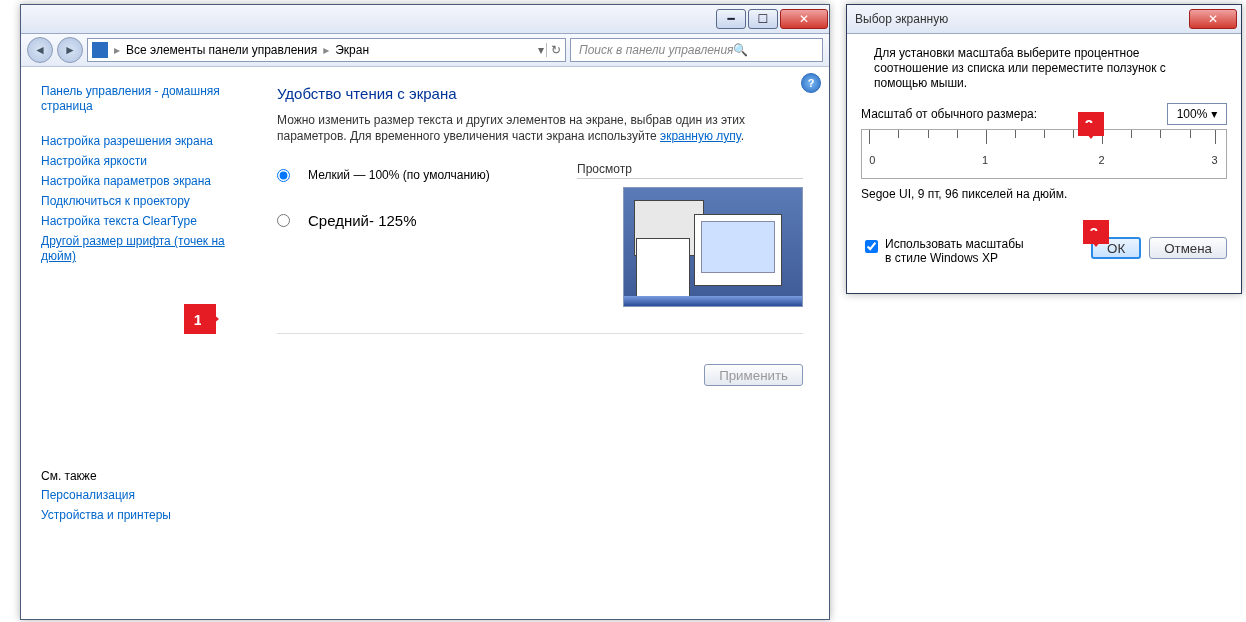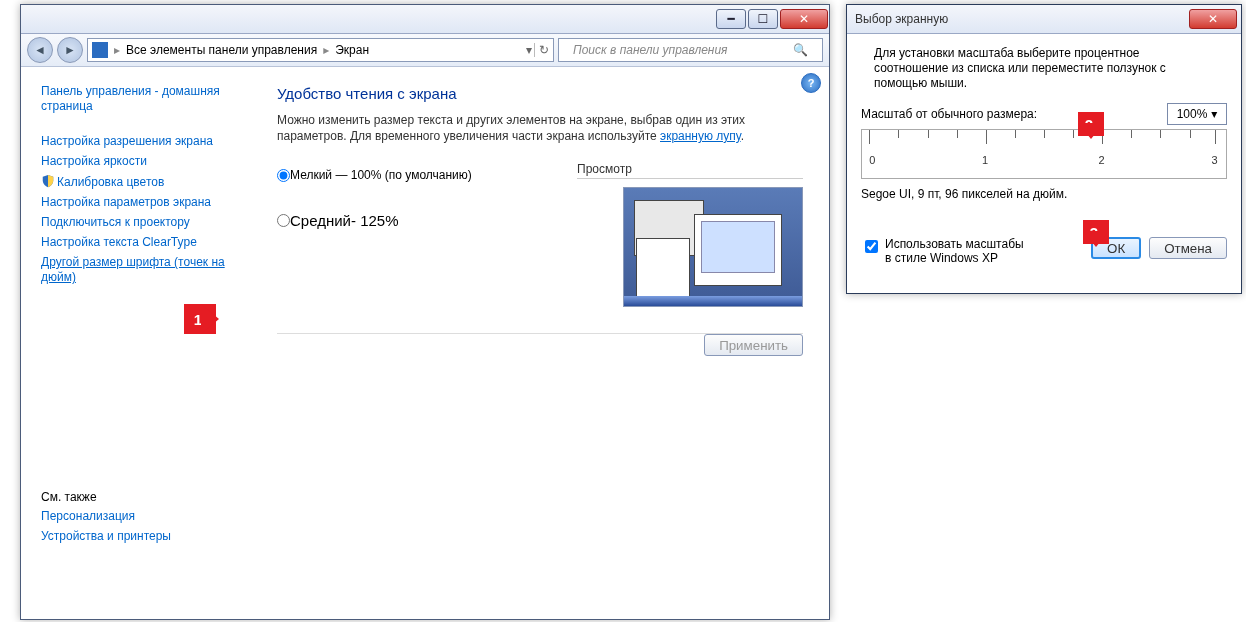--- a/index.html
+++ b/index.html
@@ -6,46 +6,46 @@
   .win{position:absolute;border:1px solid #4b5b7a;background:#fff;box-shadow:0 0 8px rgba(0,0,0,.3)}
   .titlebar{height:28px;background:linear-gradient(#f4f6fb,#dfe7f5);display:flex;align-items:center;justify-content:flex-end;border-bottom:1px solid #9aa8c5;position:relative}
   .titlebar .caption{position:absolute;left:8px;color:#333}
   .tb-btn{width:28px;height:18px;margin:0 1px;border:1px solid #5a6a8a;border-radius:3px;background:linear-gradient(#f0f4fb,#c9d6ee);display:flex;align-items:center;justify-content:center;color:#223}
   .tb-btn.close{width:46px;background:linear-gradient(#f0a0a0,#d23b30);color:#fff;border-color:#a02020}
   .navbar{height:32px;background:linear-gradient(#f7f9fd,#e5ecf7);border-bottom:1px solid #b8c3d8;display:flex;align-items:center;padding:0 6px;gap:4px}
   .navbtn{width:24px;height:24px;border-radius:50%;border:1px solid #8a9ab8;background:radial-gradient(#d8e4f5,#b0c3e0);display:flex;align-items:center;justify-content:center;color:#456}
   .addr{flex:1;height:22px;border:1px solid #8a9ab8;background:#fff;display:flex;align-items:center;padding:0 4px;gap:6px}
   .addr .crumb{color:#000}
   .addr .sep{color:#888}
-  .search{width:235px;height:22px;border:1px solid #8a9ab8;background:#fff;display:flex;align-items:center;padding:0 14px;color:#888;font-style:italic;justify-content:space-between}
+  .search{width:235px;height:22px;border:1px solid #8a9ab8;background:#fff;display:flex;align-items:center;padding:0 8px;color:#888;font-style:italic;justify-content:flex-start}
   .content{display:flex;height:calc(100% - 60px)}
   .side{width:212px;border-right:0;padding:12px 4px 8px 20px}
   .side a{display:block;color:#0066cc;text-decoration:none;margin:5px 0;line-height:15px}
   .side a.active{text-decoration:underline}
   .side .also{color:#000000}
   .shield{display:inline-block;width:14px;height:14px;vertical-align:-2px;margin-right:2px}
   .main{flex:1;padding:18px 26px 10px 26px;position:relative}
   h1{font-size:15px;font-weight:400;color:#003399;margin:0 0 10px}
   .desc{margin:0 0 18px;color:#333;line-height:16px}
   .desc a{color:#0066cc}
   .opts{display:flex;gap:30px}
   .radios{width:270px}
-  .radio-row{display:flex;align-items:center;gap:0;margin:6px 0 18px}
+  .radio-row{display:flex;align-items:center;gap:18px;margin:6px 0 18px}
   .radio-row input{margin:0}
   .preview-col{flex:1}
   .preview-title{color:#333;margin-bottom:20px}
   .preview-box{width:178px;height:118px;border:1px solid #8898b8;background:linear-gradient(#5a7bb7,#3e5a95);margin-top:8px;position:relative;overflow:hidden}
   .pv-win{position:absolute;background:#fff;border:1px solid #444}
   .pv-win.w1{left:10px;top:12px;width:68px;height:54px;background:#e8e8e8}
   .pv-win.w2{left:70px;top:26px;width:86px;height:70px}
   .pv-win.w3{left:12px;top:50px;width:52px;height:58px}
   .pv-bar{position:absolute;left:0;right:0;bottom:0;height:10px;background:linear-gradient(#7a9de0,#2a4c98)}
   .btn{height:22px;padding:0 14px;border:1px solid #8898b8;border-radius:3px;background:linear-gradient(#fdfdfd,#e4e9f1);color:#333}
   .btn:disabled{color:#999}
-  .apply-row{text-align:right;}
+  .apply-row{text-align:right;margin-top:30px}
   .help-icn{position:absolute;right:8px;top:6px;width:18px;height:18px;border-radius:50%;background:radial-gradient(#7ab8f5,#2a6cc0);color:#fff;display:flex;align-items:center;justify-content:center;font-size:11px;font-weight:bold;border:1px solid #2a6cc0}
   
   .dlg{position:absolute;left:846px;top:4px;width:394px;height:288px;border:1px solid #2a3b5a}
   .dlg .body{padding:12px 14px}
   .dlg p{margin:0 13px 12px;line-height:15px}
   .scale-row{display:flex;align-items:center;justify-content:space-between;margin-bottom:4px}
   .combo{width:58px;height:20px;border:1px solid #7a8aaa;background:#fff;text-align:center;display:flex;align-items:center;justify-content:center;gap:4px}
   .ruler{height:48px;border:1px solid #aaa;background:#fff;position:relative;margin-bottom:8px}
   .ruler .tick{position:absolute;top:0;width:1px;height:8px;background:#666}
   .ruler .tick.big{height:14px}
@@ -89,26 +89,20 @@
       <span>Поиск в панели управления</span>
       <span style="font-style:normal;color:#5a7ab8">🔍</span>
     </div>
   </div>
   <div class="content">
     <div class="side">
       <a href="#">Панель управления - домашняя страница</a>
       <div style="height:10px"></div>
       <a href="#">Настройка разрешения экрана</a>
       <a href="#">Настройка яркости</a>
-      <a href="#">
-        <svg class="shield" viewBox="0 0 16 16">
-            <path fill="#2a6cc0" d="M8 1l6 2v4c0 4-3 7-6 8-3-1-6-4-6-8V3z"></path>
-            <path fill="#ffd24a" d="M8 1v14c3-1 6-4 6-8V3z"></path>
-          </svg><span>Калибровка цветов</span>
-      </a>
       <a href="#">Настройка параметров экрана</a>
       <a href="#">Подключиться к проектору</a>
       <a href="#">Настройка текста ClearType</a>
       <a href="#" class="active">Другой размер шрифта (точек на дюйм)</a>
       <div style="height:200px"></div>
       <div class="also">См. также</div>
       <a href="#">Персонализация</a>
       <a href="#">Устройства и принтеры</a>
     </div>
     <div class="main">

